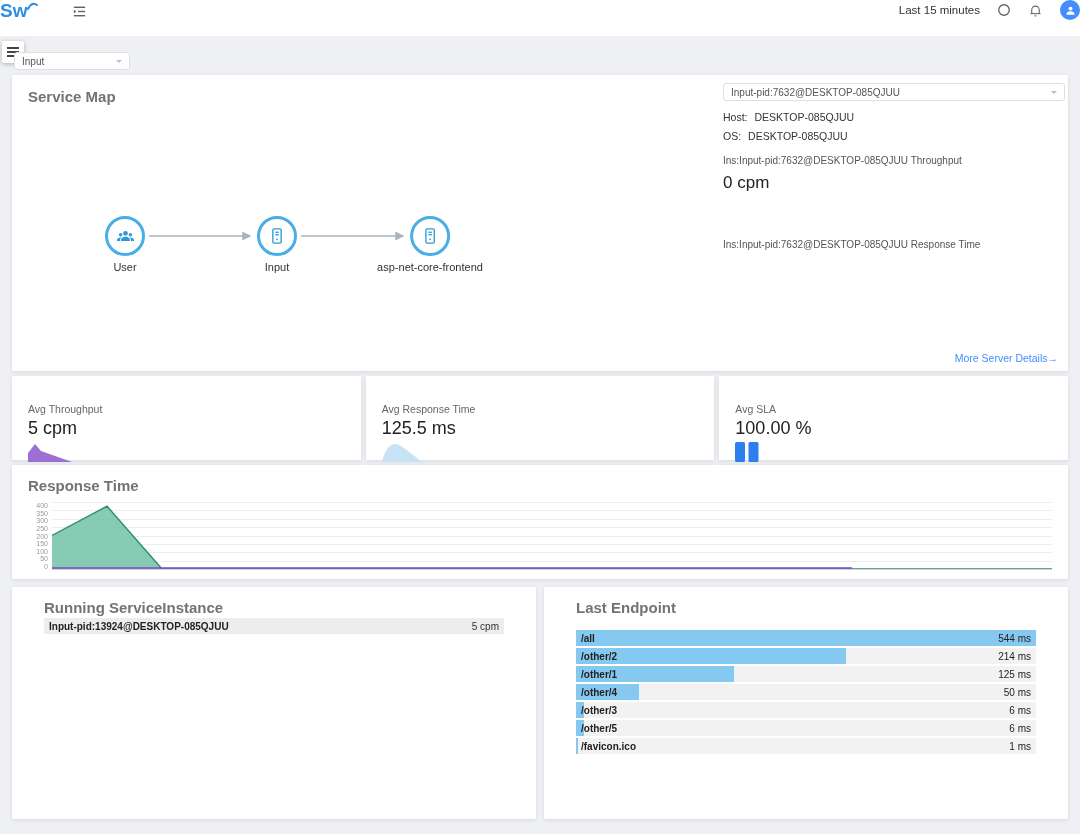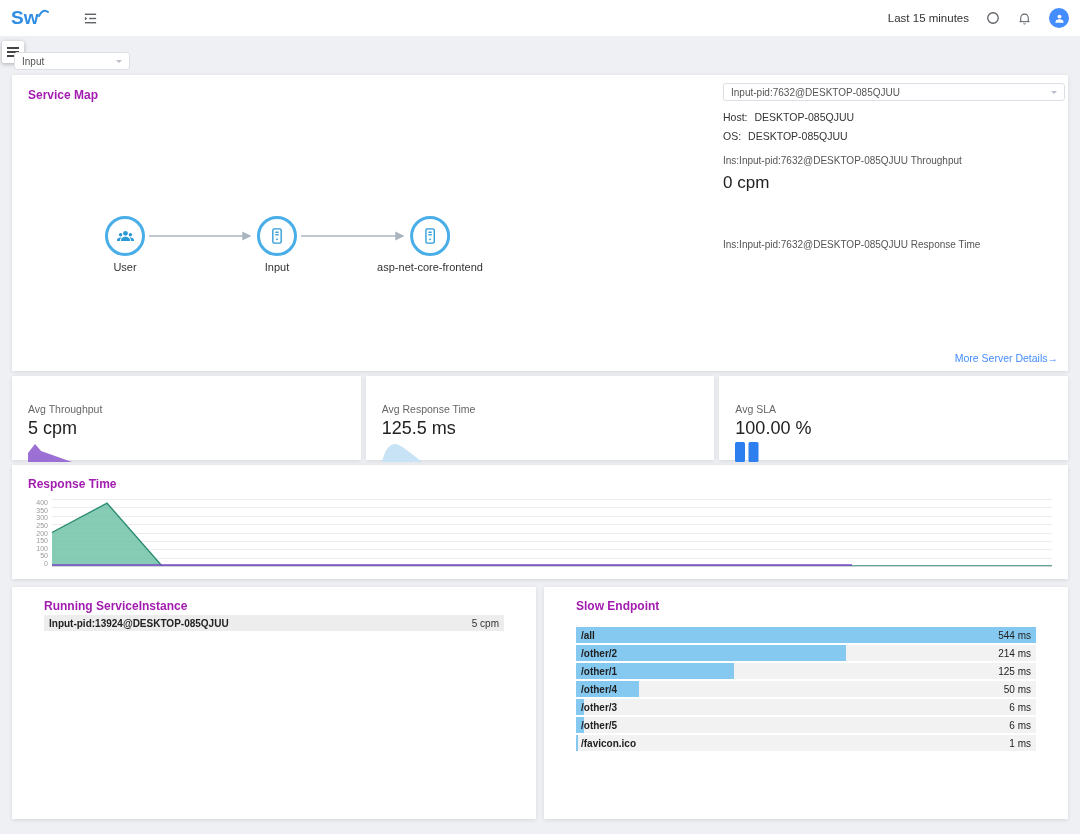--- a/index.html
+++ b/index.html
@@ -1,41 +1,41 @@
 <!DOCTYPE html>
 <html><head>
 <meta charset="utf-8">
 <style>
   *{margin:0;padding:0;box-sizing:border-box}
   html,body{width:1080px;height:834px}
   body{background:#eef0f3;font-family:"Liberation Sans","DejaVu Sans",sans-serif;color:#333;overflow:hidden}
 
   
-  .topbar{height:36px;background:#fff;display:flex;align-items:center;justify-content:space-between;padding:0 11px}
+  .topbar{height:36px;background:#fff;display:flex;align-items:flex-start;justify-content:space-between;padding:0 0}
   .topbar-left{display:flex;align-items:center;gap:34px}
   .logo{font-size:19px;font-weight:700;color:#2f8ee3;display:flex;align-items:flex-start;cursor:pointer}
   .logo svg{margin-top:1px}
   .tb-icon{display:flex;align-items:center;justify-content:center;cursor:pointer}
   .topbar-right{display:flex;align-items:center;gap:17px}
   .time-range{font-size:11.5px;color:#333;cursor:pointer}
   .avatar{width:20px;height:20px;border-radius:50%;background:#448dfe;display:flex;align-items:center;justify-content:center;cursor:pointer}
 
   
   .toolbar{position:relative;height:39px}
   .sidebar-toggle{position:absolute;left:2px;top:5px;width:22px;height:22px;background:#fff;border-radius:2px;
     box-shadow:0 1px 4px rgba(0,0,0,.28);display:flex;flex-direction:column;align-items:center;justify-content:center;gap:2.5px;cursor:pointer}
   .sidebar-toggle i{display:block;width:12px;height:1.6px;background:#444}
   .select{background:#fff;border:1px solid #dcdfe6;border-radius:3px;display:flex;align-items:center;justify-content:space-between;
     padding:0 7px;font-size:10px;color:#555;cursor:pointer;white-space:nowrap;overflow:hidden}
   .caret{flex:none;width:0;height:0;border:3.5px solid transparent;border-top-color:#b9bfc9;margin-top:3px;margin-left:6px}
   .service-select{position:absolute;left:14px;top:16px;width:116px;height:18px}
 
   
   .panel{background:#fff;box-shadow:0 1px 4px rgba(0,0,0,.10)}
-  .panel-title{font-size:12px;font-weight:700;color:#a21caf}
+  .panel-title{font-size:15px;font-weight:700;color:#737373}
 
   
   .service-map{margin:0 12px;height:296px;position:relative;padding:13px 16px}
   .topology{position:absolute;left:0;top:0;width:640px;height:100%}
   .topo-lines{position:absolute;left:0;top:0}
   .topo-node{position:absolute;top:141px;transform:translateX(-50%);text-align:center;cursor:pointer}
   .topo-node.n1{left:113px}.topo-node.n2{left:265px}.topo-node.n3{left:418px}
   .node-circle{width:40px;height:40px;border:3px solid #49aee8;border-radius:50%;background:#fff;
     display:flex;align-items:center;justify-content:center;margin:0 auto}
   .node-label{font-size:11px;color:#333;margin-top:5px;white-space:nowrap}
@@ -269,21 +269,21 @@
   <div class="panel bottom-panel">
     <div class="panel-title">Running ServiceInstance</div>
     <div id="instance-list">
         <div class="inst-row">
           <span class="row-label">Input-pid:13924@DESKTOP-085QJUU</span>
           <span class="row-value">5 cpm</span>
         </div>
       </div>
   </div>
   <div class="panel bottom-panel">
-    <div class="panel-title">Slow Endpoint</div>
+    <div class="panel-title">Last Endpoint</div>
     <div id="endpoint-list">
         <div class="ep-row">
           <div class="ep-fill" style="width: 100%;"></div>
           <span class="row-label">/all</span>
           <span class="row-value">544 ms</span>
         </div>
         <div class="ep-row">
           <div class="ep-fill" style="width: 58.7912%;"></div>
           <span class="row-label">/other/2</span>
           <span class="row-value">214 ms</span>

